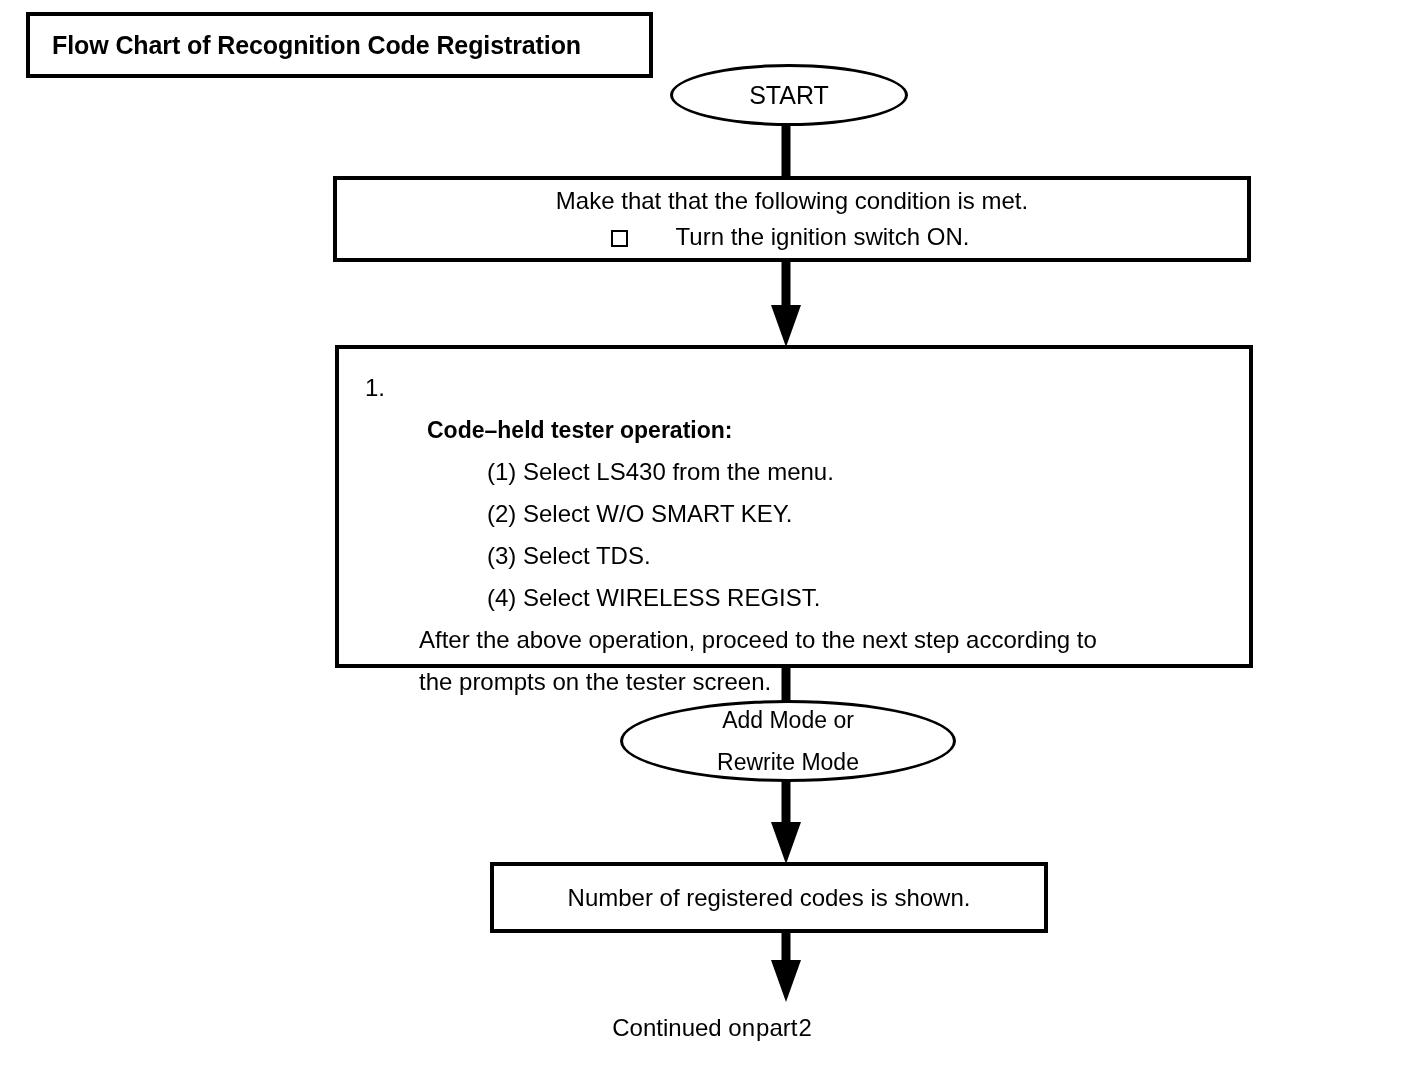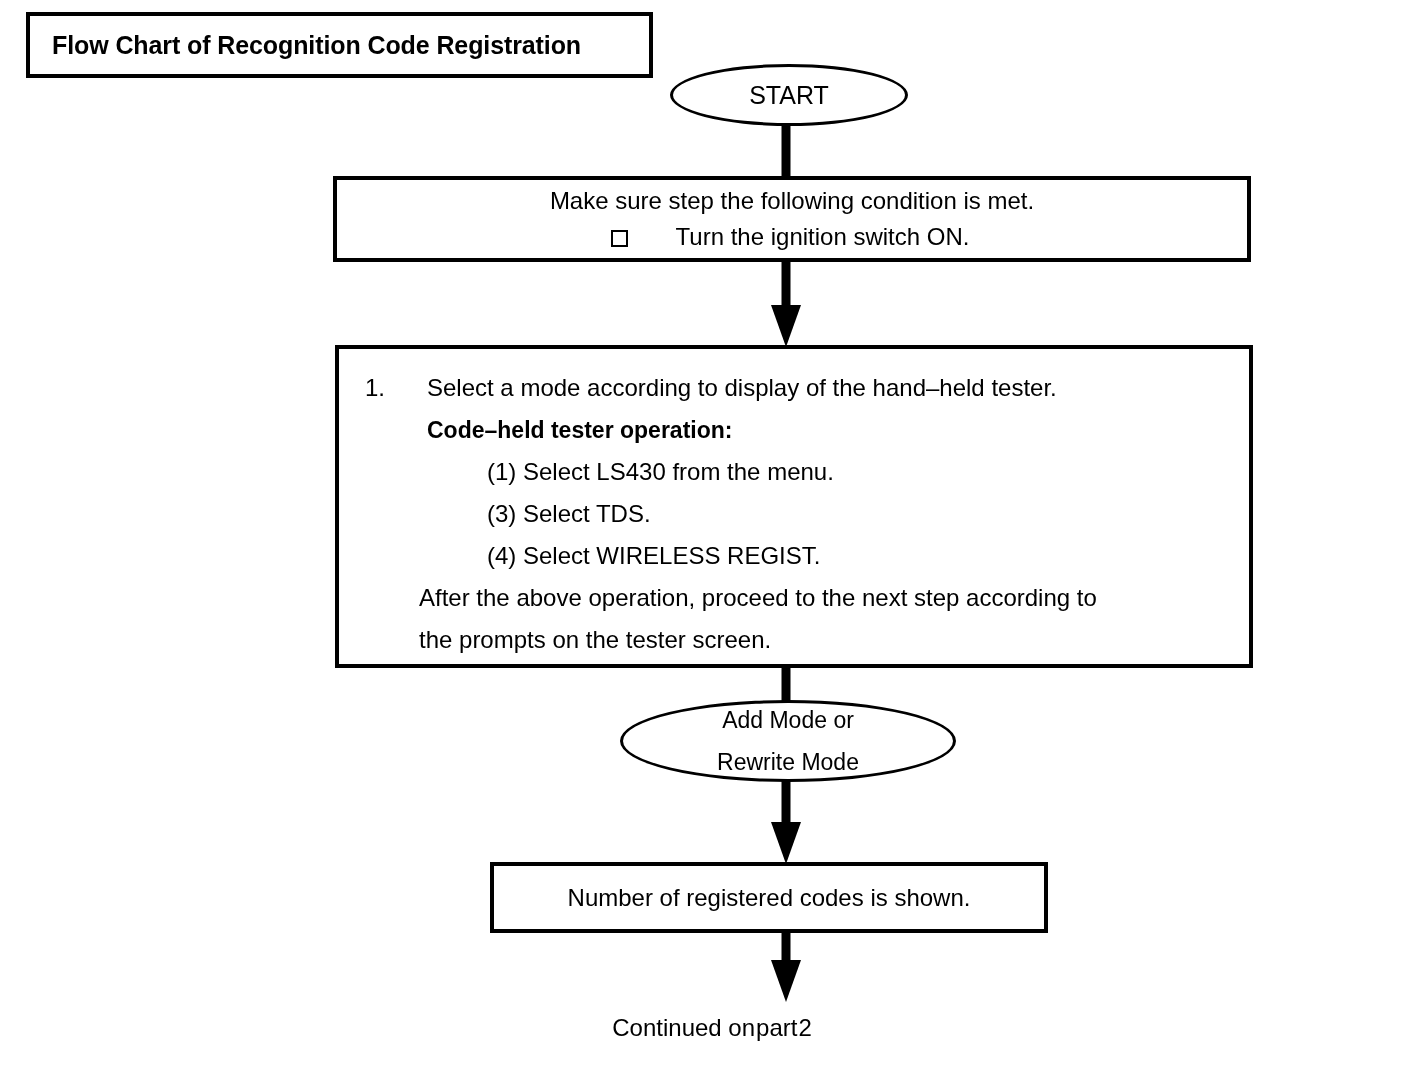--- a/index.html
+++ b/index.html
@@ -185,34 +185,34 @@
 
 <div class="title-box">
   <span class="title-text">Flow Chart of Recognition Code Registration</span>
 </div>
 
 <div class="oval oval-start">
   <span class="oval-line">START</span>
 </div>
 
 <div class="proc-box box-condition">
-  <span class="cond-line">Make sure step the following condition is met.</span>
+  <span class="cond-line">Make that that the following condition is met.</span>
   <span class="cond-line cond-line-2">
     <span class="checkbox-glyph"></span>
     <span>Turn the ignition switch ON.</span>
   </span>
 </div>
 
 <div class="proc-box box-main">
   <div class="main-line line-step">
     <span class="step-num">1.</span>
-    <span>Select a mode according to display of the hand–held tester.</span>
   </div>
   <div class="main-line line-sub-head">Code–held tester operation:</div>
   <div class="main-line line-item">(1) Select LS430 from the menu.</div>
+  <div class="main-line line-item">(2) Select W/O SMART KEY.</div>
   <div class="main-line line-item">(3) Select TDS.</div>
   <div class="main-line line-item">(4) Select WIRELESS REGIST.</div>
   <div class="main-line line-tail">After the above operation, proceed to the next step according to</div>
   <div class="main-line line-tail">the prompts on the tester screen.</div>
 </div>
 
 <div class="oval oval-mode">
   <span class="oval-line">Add Mode or</span>
   <span class="oval-line">Rewrite Mode</span>
 </div>

